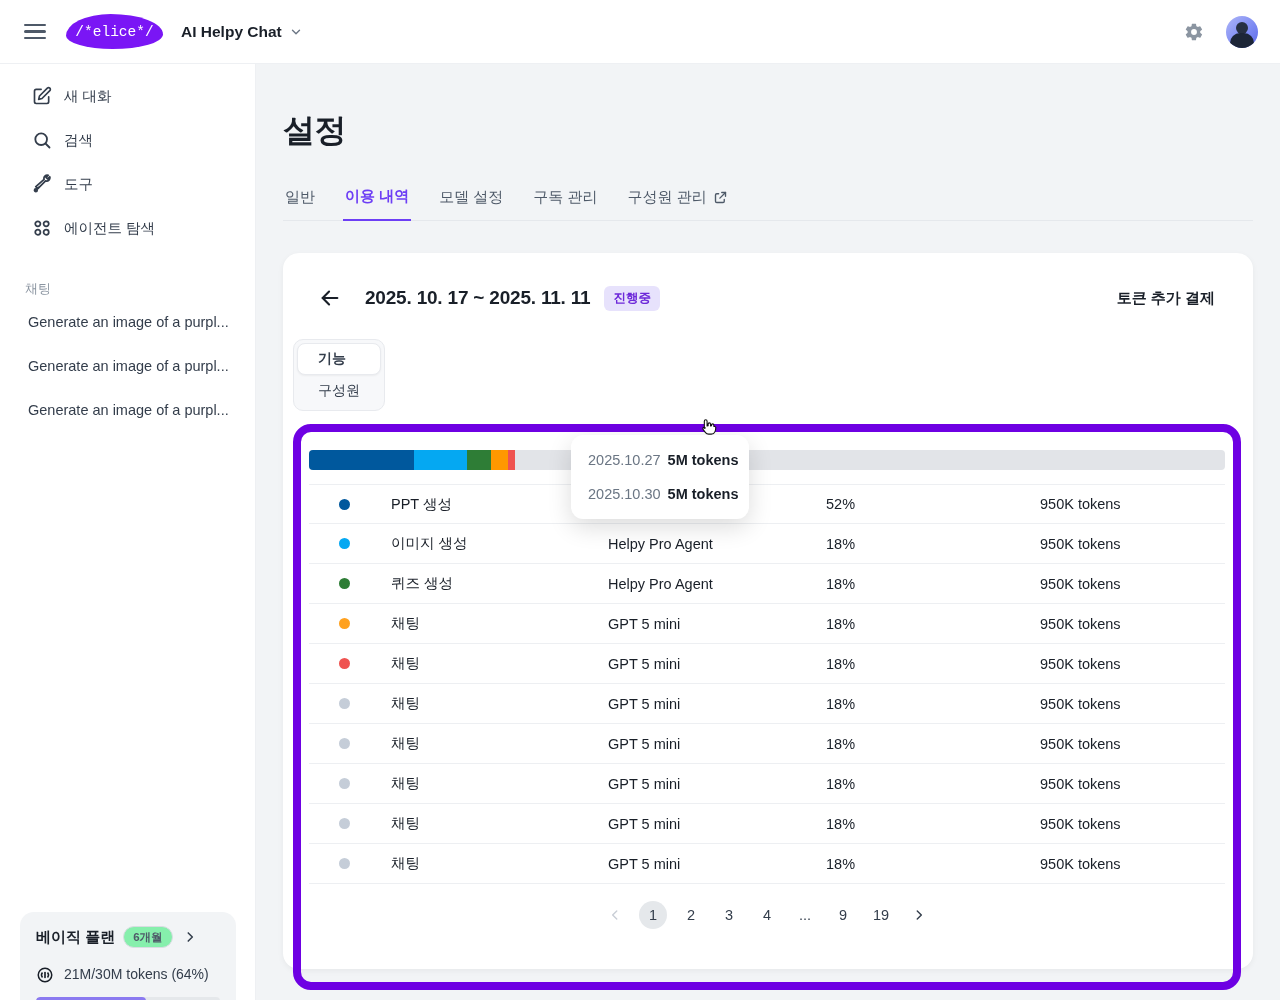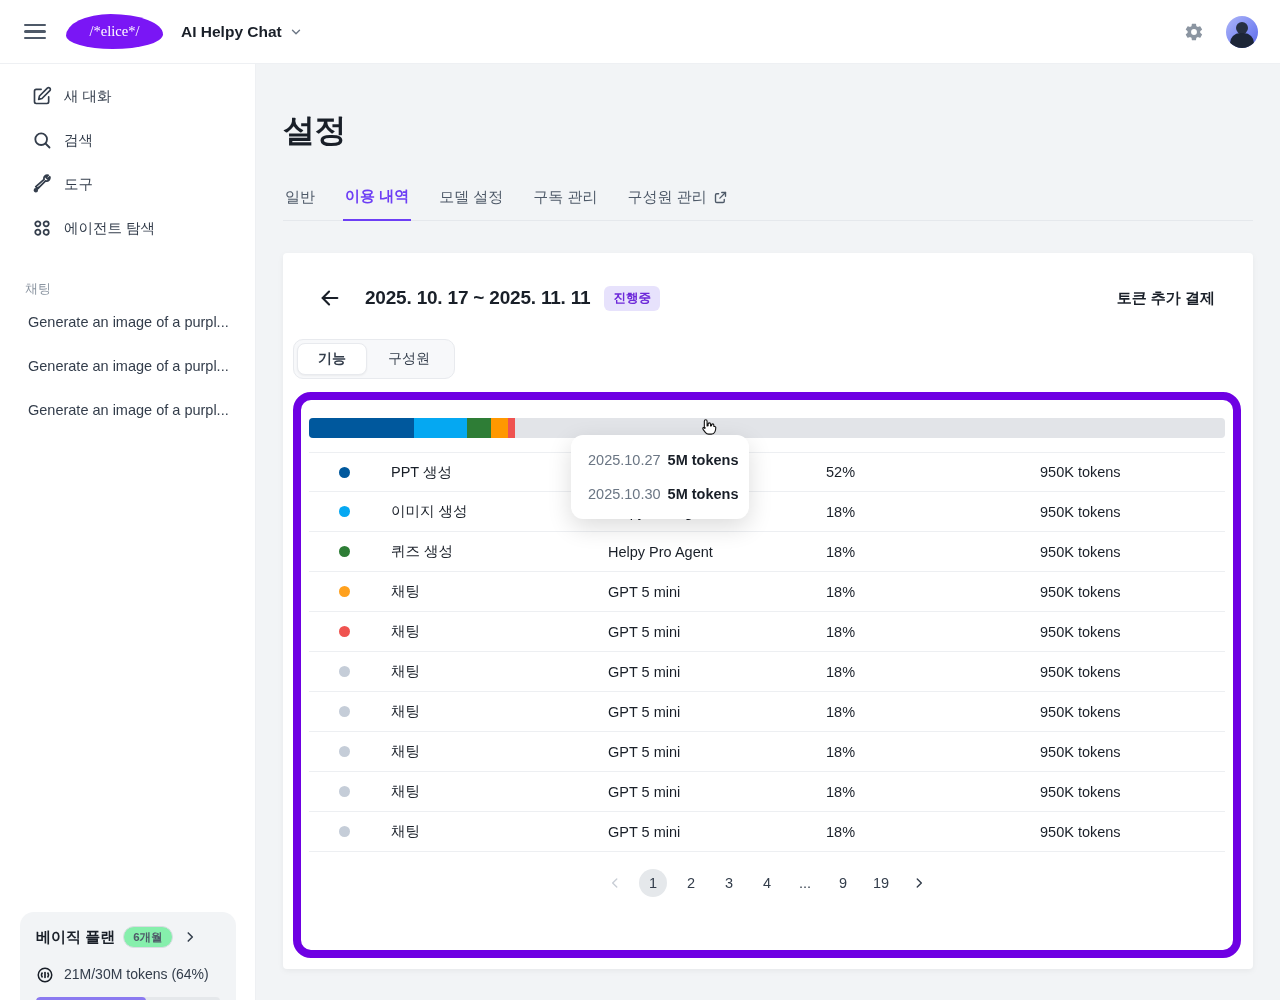--- a/index.html
+++ b/index.html
@@ -9,21 +9,21 @@
 
   
   .header { position:absolute; top:0; left:0; width:1280px; height:64px; background:#fff;
             border-bottom:1px solid #eef0f3; display:flex; align-items:center; z-index:40; }
   .hamburger { margin-left:24px; width:22px; height:22px; display:flex; flex-direction:column;
                justify-content:center; gap:4px; cursor:pointer; }
   .hamburger span { display:block; height:2.4px; background:#4e5968; border-radius:2px; }
   .logo-blob { margin-left:20px; width:97px; height:35px; background:#7a16f5;
                border-radius:46% 54% 52% 48% / 62% 58% 42% 38%;
                display:flex; align-items:center; justify-content:center; }
-  .logo-blob span { font-family:Liberation Serif, serif; color:#fff;
+  .logo-blob span { font-family:Liberation Mono, monospace; color:#fff;
                     font-size:14.5px; letter-spacing:0; }
   .app-title { margin-left:18px; font-size:15.5px; font-weight:700; color:#191f28; display:flex;
                align-items:center; gap:7px; cursor:pointer; }
   .header-right { margin-left:auto; display:flex; align-items:center; gap:22px; margin-right:22px; }
   .gear { width:20px; height:20px; cursor:pointer; }
   .avatar { width:32px; height:32px; border-radius:50%; overflow:hidden; position:relative;
             background:linear-gradient(135deg,#aeb6f8 0%,#7f8cf3 55%,#5b69e8 100%); cursor:pointer; }
   .avatar::before { content:""; position:absolute; left:10px; top:6px; width:12px; height:12px;
             border-radius:50%; background:#273043; }
   .avatar::after { content:""; position:absolute; left:4px; top:17px; width:24px; height:16px;
@@ -56,30 +56,30 @@
           padding-left:27px; overflow:hidden; }
   .page-title { margin-top:45px; font-size:32px; font-weight:800; color:#191f28; letter-spacing:-0.5px; }
   .tabs { margin-top:34px; width:970px; border-bottom:1px solid #e5e8ec; display:flex; gap:26px; }
   .tab { padding:0 2px 13px; font-size:15px; color:#4e5968; cursor:pointer; display:flex;
          align-items:center; gap:6px; }
   .tab.active { color:#6d3ef5; font-weight:700; border-bottom:2.5px solid #6d3ef5; margin-bottom:-1px; }
   .ext-icon { width:15px; height:15px; }
 
   
   .card { position:relative; margin-top:32px; width:970px; height:716px; background:#fff;
-          border-radius:4px; box-shadow:0 2px 6px rgba(0,0,0,.05); }
+          border-radius:16px; box-shadow:0 2px 6px rgba(0,0,0,.05); }
   .card-head { display:flex; align-items:center; padding:30px 38px 0 36px; height:60px; }
   .back-btn { width:22px; height:22px; cursor:pointer; flex:none; }
   .period-title { margin-left:24px; font-size:19px; font-weight:800; color:#191f28; letter-spacing:-0.2px; }
   .status-badge { margin-left:14px; background:#e7e2fc; color:#6d28d9; font-size:12.5px; font-weight:700;
                   border-radius:6px; padding:4px 9px; }
   .topup-link { margin-left:auto; font-size:15px; font-weight:700; color:#191f28; cursor:pointer; }
 
   .seg-ctrl { margin:26px 0 0 10px; display:inline-flex; background:#f7f8fa; border:1px solid #e8eaee;
-              border-radius:10px; padding:3px; }
+              border-radius:10px; padding:3px;flex-direction:column; }
   .seg { padding:7px 21px; font-size:14px; color:#333d4b; border-radius:8px; cursor:pointer; }
   .seg.active { background:#fff; border:1px solid #e8eaee; font-weight:700;
                 box-shadow:0 1px 2px rgba(0,0,0,.05); padding:6px 20px; }
 
   .panel { margin:13px 12px 0 10px; border:8px solid #6e00e3; border-radius:18px;
            padding:6px 4px 0; height:566px; }
   .panel-head { display:flex; align-items:center; padding:7px 4px 2px; }
   .panel-head .token-icon { width:19px; height:19px; flex:none; }
   .usage-summary { margin-left:9px; font-size:15px; color:#374151; }
   .topup-dd { margin-left:17px; display:flex; align-items:center; gap:8px; background:#edeafc;

